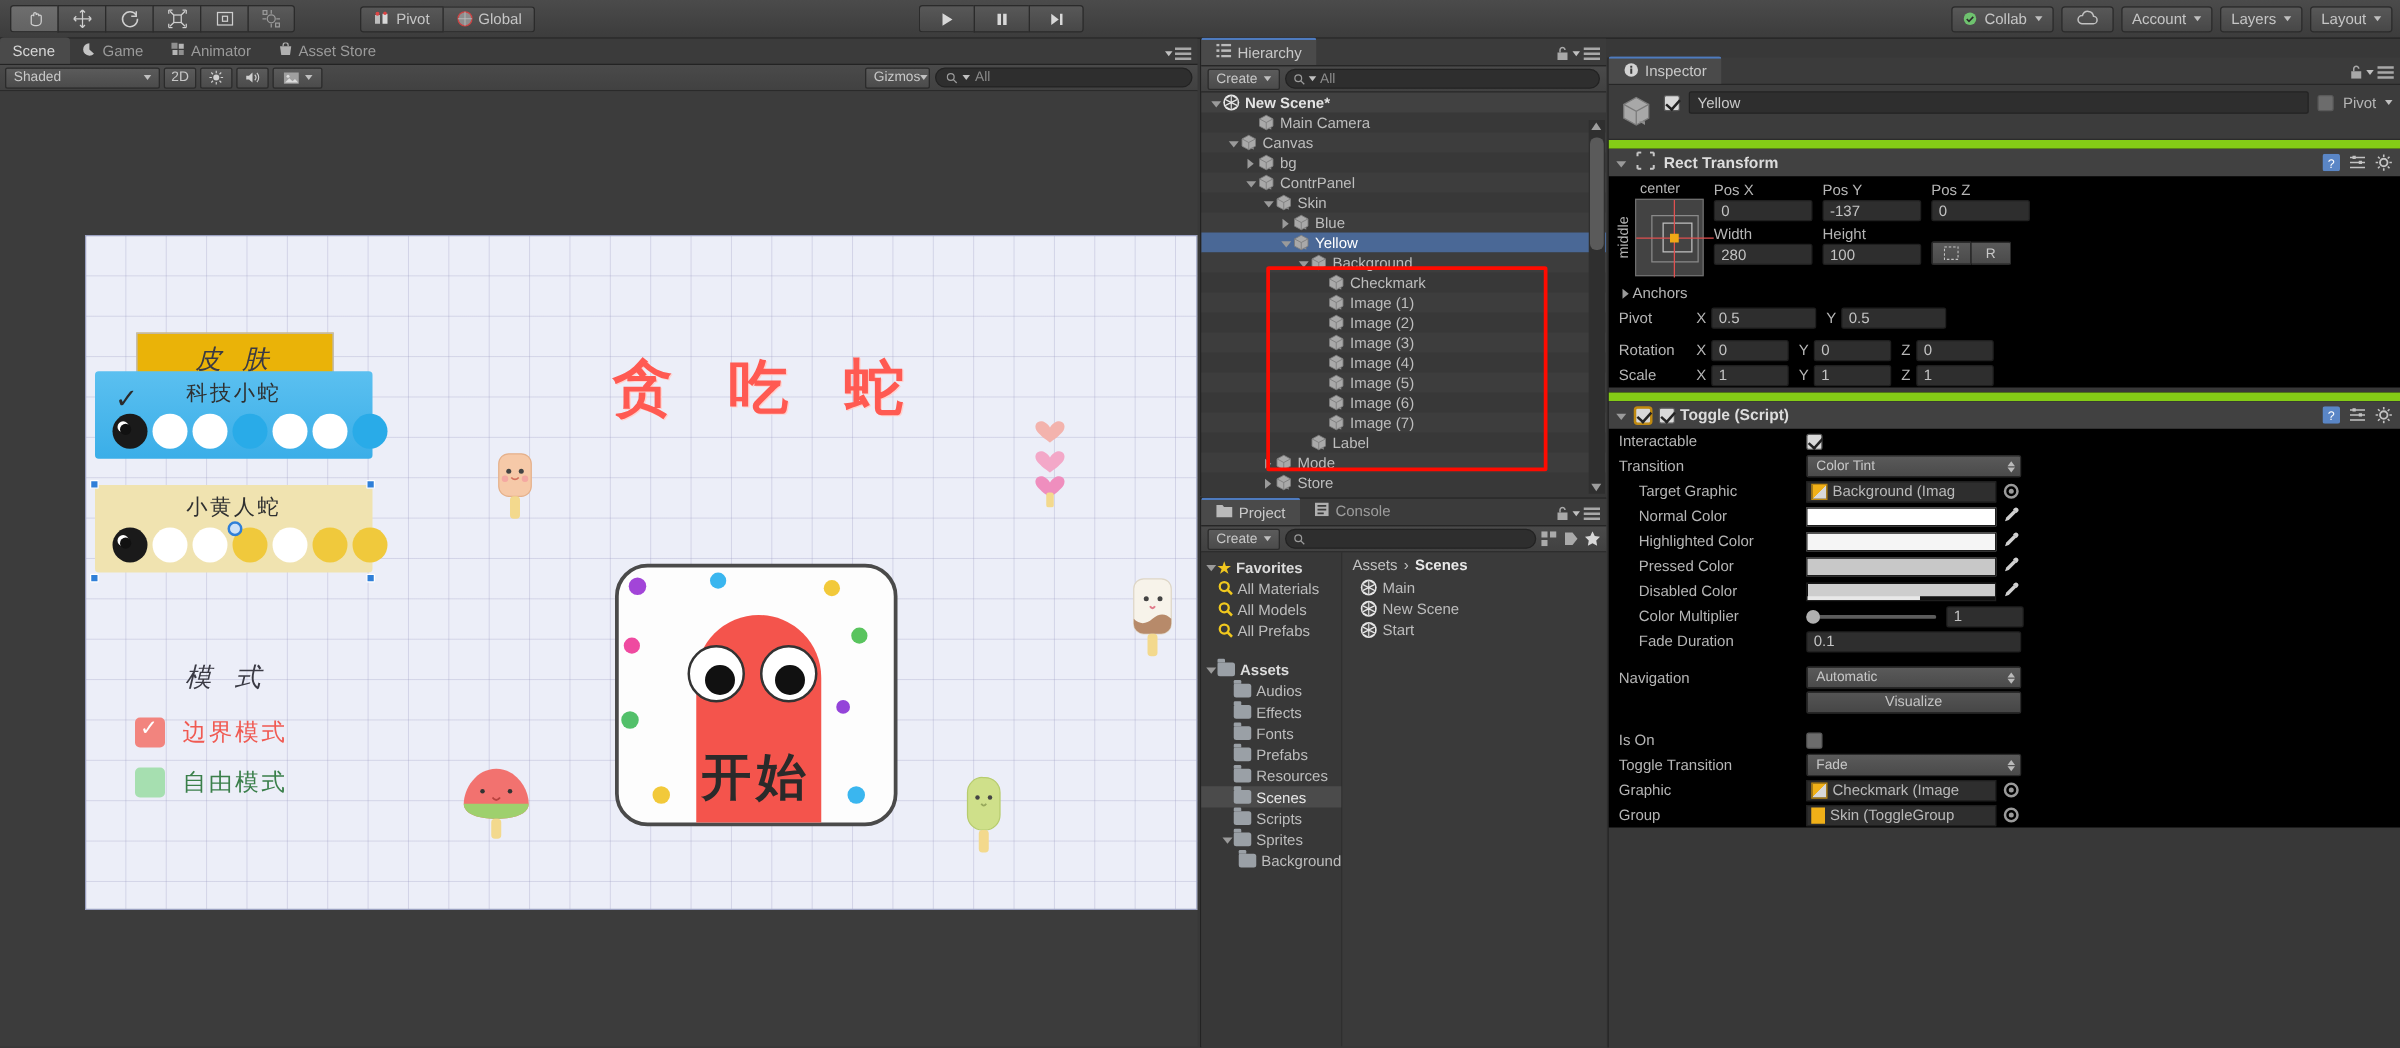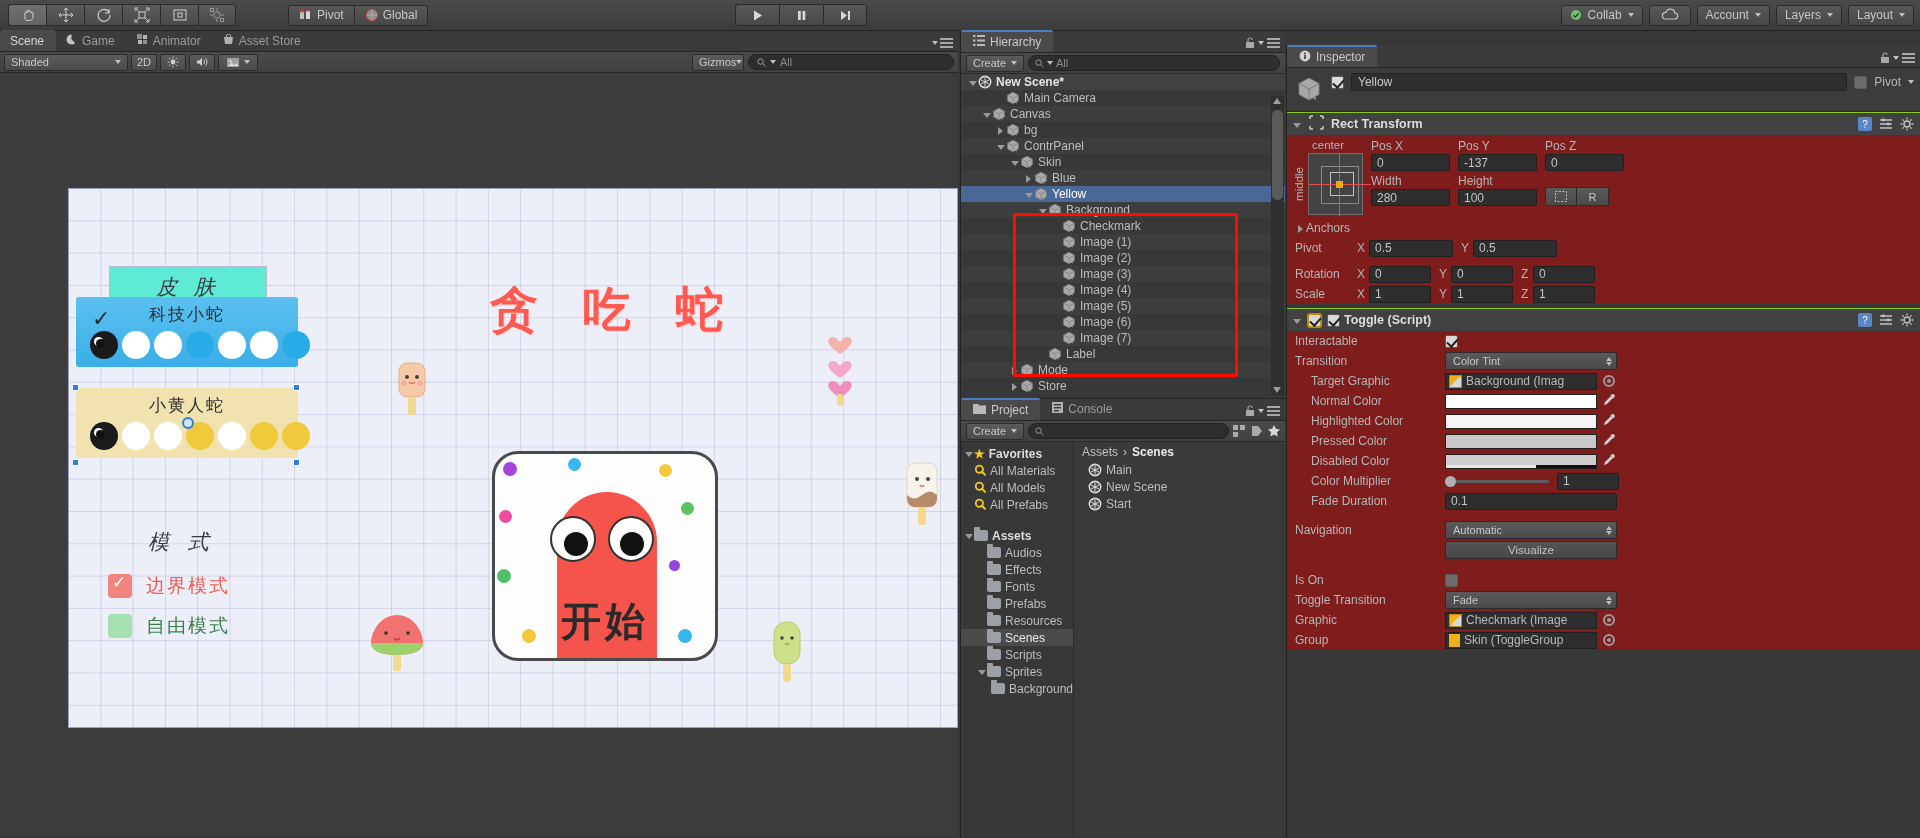--- a/index.html
+++ b/index.html
@@ -78,21 +78,21 @@
   .grid { position:absolute; inset:0;
     background-image:
       linear-gradient(to right, rgba(150,150,190,.30) 1px, transparent 1px),
       linear-gradient(to bottom, rgba(150,150,190,.30) 1px, transparent 1px);
     background-size:32.3px 32.3px; }
   .canvas-border { position:absolute; left:68px; top:115px; width:890px; height:540px;
     border:1px solid #9aa0c0; pointer-events:none; }
 
   
   .skin-title { position:absolute; left:109px; top:193px; width:158px; height:36px;
-    border:1px solid #b9bcd0; background:#5eead4; }
+    border:1px solid #b9bcd0; background:#eab308; }
   .skin-title span { position:absolute; left:0; right:0; top:6px; text-align:center;
     font-size:21px; color:#3a3a44; letter-spacing:5px; font-style:italic;
     font-family:"DejaVu Serif", serif; }
 
   .toggle-card { position:absolute; border-radius:3px; }
   .tg-blue { left:76px; top:224px; width:222px; height:70px;
     background:linear-gradient(#5bc0f0,#3aaee8); }
   .tg-yellow { left:76px; top:315px; width:222px; height:70px;
     background:#f0e3b0; }
   .tg-label { position:absolute; left:0; right:0; top:6px; text-align:center;
@@ -218,21 +218,21 @@
   .lbl { color:#b5b5b5; font-size:12px; }
   .dd { height:17px; background:linear-gradient(#5a5a5a,#4a4a4a);
     border:1px solid #2b2b2b; border-radius:2px; display:flex; align-items:center;
     justify-content:space-between; padding:0 4px 0 7px; color:#c8c8c8; font-size:11px; }
   .updown { display:flex; flex-direction:column; gap:1px; margin-left:5px; }
   .updown i { width:0;height:0;border-left:3px solid transparent;
     border-right:3px solid transparent; }
   .updown .u{ border-bottom:4px solid #bbb; }
   .updown .d{ border-top:4px solid #bbb; }
 
-  .comp { border-top:1px solid #84cc16; background:#7f1d1d; }
+  .comp { border-top:7px solid #84cc16; background:#000000; }
   .comp-head { height:22px; display:flex; align-items:center; gap:6px;
     padding:0 6px 0 4px; background:#414141; }
   .comp-title { font-size:12.5px; font-weight:bold; color:#dcdcdc; }
   .comp-icons { margin-left:auto; display:flex; gap:7px; align-items:center; }
   .field-row { height:20px; display:flex; align-items:center; padding-left:8px;
     font-size:12px; }
   .fld { height:17px; background:#2e2e2e; border:1px solid #1f1f1f;
     border-radius:2px; color:#c4c4c4; font-size:12px; padding:0 5px;
     display:flex; align-items:center; }
   .colorfield { height:15px; border:1px solid #1f1f1f; }

